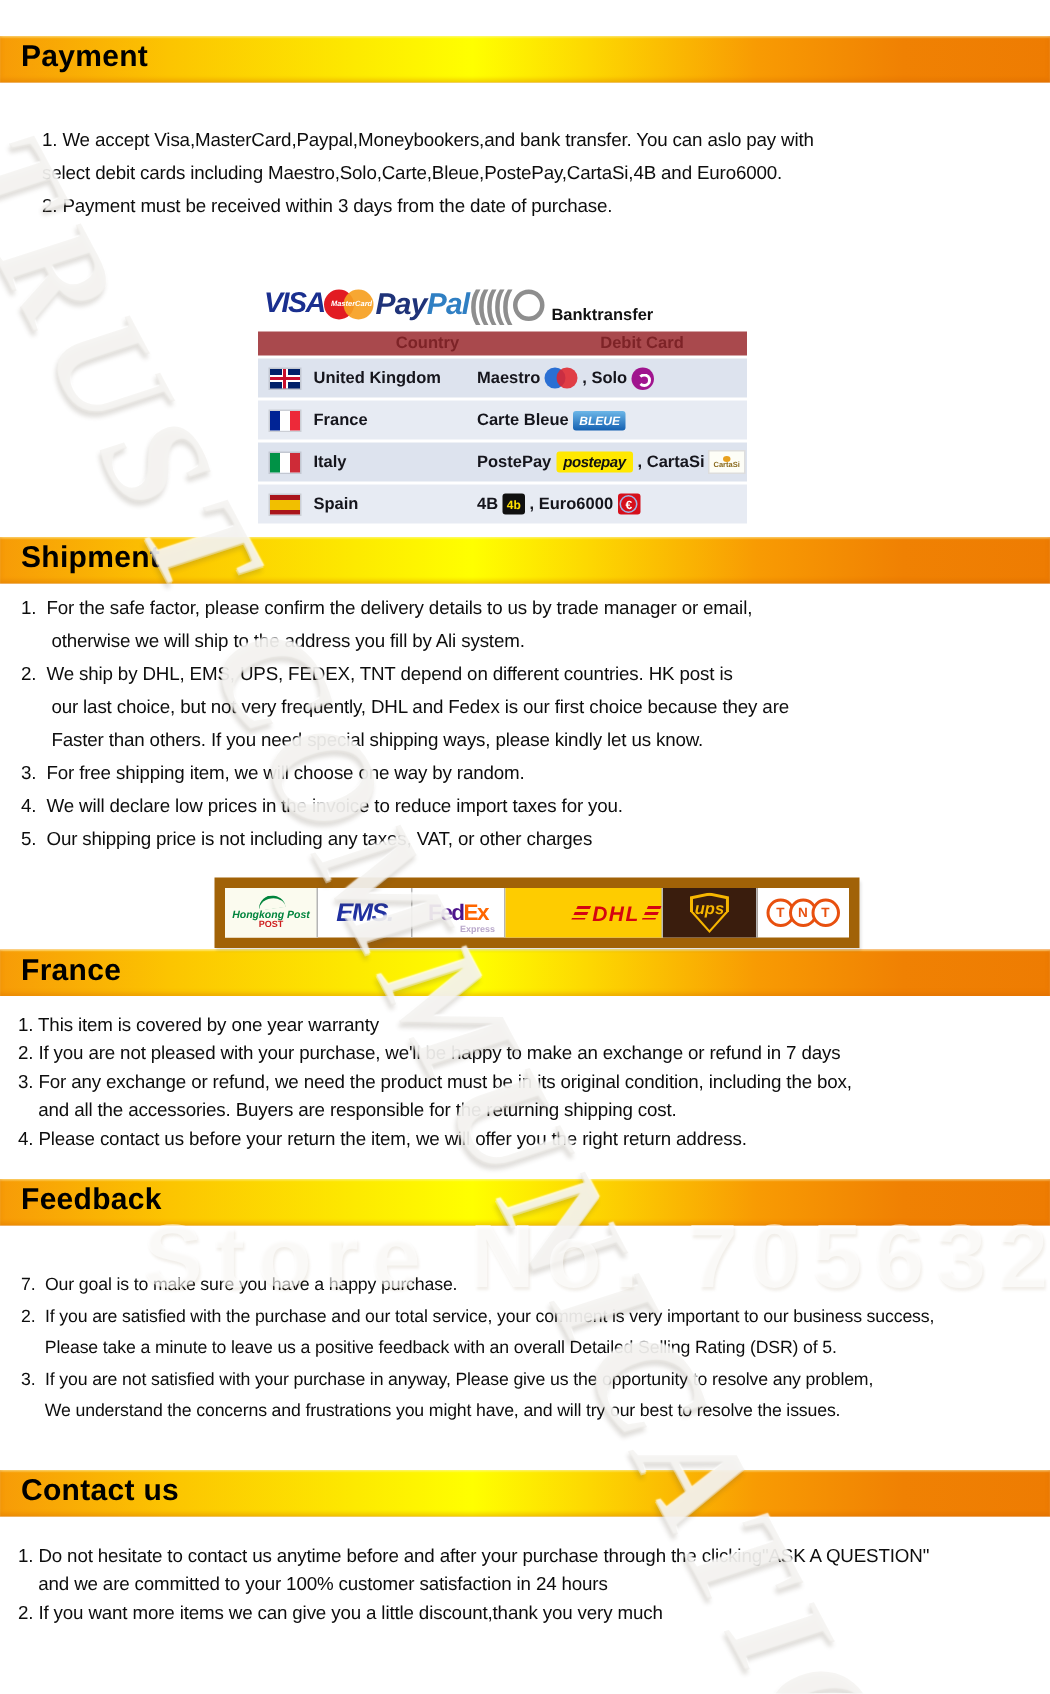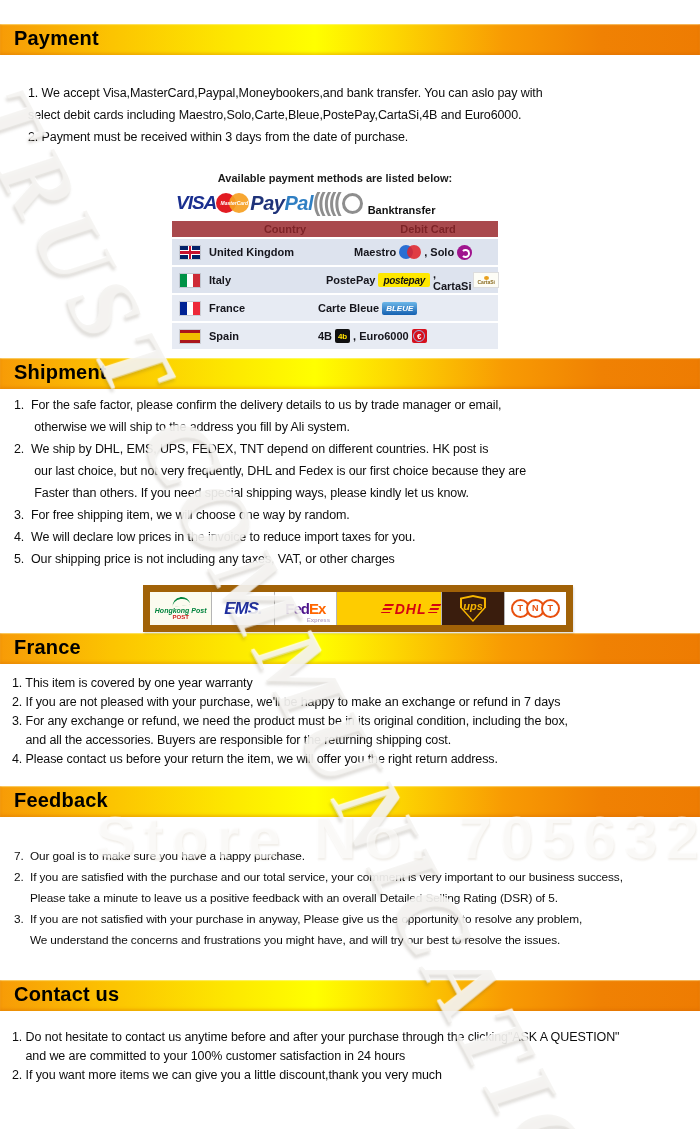--- a/index.html
+++ b/index.html
@@ -41,21 +41,21 @@
   .bt-arcs{font-size:22px;color:#8e8e8e;letter-spacing:-2px;font-weight:bold;transform:scaleY(1.15);}
   .bt-circle{display:inline-block;width:15px;height:15px;border:3px solid #8e8e8e;border-radius:50%;margin-left:2px;}
   .bt-label{font-size:11px;font-weight:bold;color:#111;margin-left:5px;margin-top:14px;}
 
   
   .ptable{position:absolute;top:221px;left:172px;width:326px;z-index:3;}
   .thead{display:flex;background:#a9494d;height:16px;line-height:16px;font-size:11px;font-weight:bold;color:#7d2327;}
   .thead .hc1{width:146px;text-align:center;margin-left:40px;}
   .thead .hc2{flex:1;text-align:center;}
   .trow{display:flex;height:26px;margin-top:2px;align-items:center;font-size:11px;font-weight:bold;color:#15151c;}
-  .row-a{background:#dde3ee;gap:36px;} .row-b{background:#e7ebf3;}
+  .row-a{background:#dde3ee;} .row-b{background:#e7ebf3;}
   .cell-country{width:146px;display:flex;align-items:center;padding-left:8px;box-sizing:border-box;gap:9px;}
   .cell-debit{flex:1;display:flex;align-items:center;gap:3px;}
   .flag{display:inline-block;width:20px;height:13px;position:relative;box-shadow:0 0 0 1px rgba(0,0,0,.12);flex:none;}
   .flag-uk{background:#012169;}
   .flag-uk::before{content:"";position:absolute;inset:0;
     background:linear-gradient(to right,transparent 40%,#fff 40%,#fff 60%,transparent 60%),
                linear-gradient(to bottom,transparent 32%,#fff 32%,#fff 68%,transparent 68%);}
   .flag-uk::after{content:"";position:absolute;inset:0;
     background:linear-gradient(to right,transparent 45%,#c8102e 45%,#c8102e 55%,transparent 55%),
                linear-gradient(to bottom,transparent 42%,#c8102e 42%,#c8102e 58%,transparent 58%);}
@@ -119,21 +119,20 @@
 
   <div class="bar" style="top:24px;">
     <span class="title">Payment</span>
   </div>
   <div class="tblock sec-payment-lines">
       <div class="tline">1. We accept Visa,MasterCard,Paypal,Moneybookers,and bank transfer. You can aslo pay with</div>
       <div class="tline">select debit cards including Maestro,Solo,Carte,Bleue,PostePay,CartaSi,4B and Euro6000.</div>
       <div class="tline">2. Payment must be received within 3 days from the date of purchase.</div>
     </div>
 
-  <div class="methods-caption">Available payment methods are listed below:</div>
 
   <div class="brand-row">
     <span class="visa-logo">VISA</span>
     <span class="mc-logo">
       <i class="mc-c1"></i>
         <i class="mc-c2"></i>
       <span class="mc-text">MasterCard</span>
     </span>
     <span class="pp-logo"><span class="pp-pay">Pay</span><span class="pp-pal">Pal</span></span>
     <span class="bt-wrap">
@@ -156,43 +155,43 @@
       <div class="cell-debit">
         <span>Maestro</span>
         <span class="badge badge-maestro">
             <i class="ma1"></i>
             <i class="ma2"></i>
           </span>
         <span>, Solo</span>
         <span class="badge badge-solo"></span>
       </div>
     </div>
+    <div class="trow row-b">
+      <div class="cell-country">
+        <span class="flag flag-fr"></span>
+        <span>France</span>
+      </div>
+      <div class="cell-debit">
+        <span>Carte Bleue</span>
+        <span class="badge badge-bleue">BLEUE</span>
+      </div>
+    </div>
     <div class="trow row-a">
       <div class="cell-country">
         <span class="flag flag-it"></span>
         <span>Italy</span>
       </div>
       <div class="cell-debit">
         <span>PostePay</span>
         <span class="badge badge-postepay">postepay</span>
         <span>, CartaSi</span>
         <span class="badge badge-cartasi">
           <span class="dot"></span>
           <span class="txt">CartaSi</span>
         </span>
-      </div>
-    </div>
-    <div class="trow row-b">
-      <div class="cell-country">
-        <span class="flag flag-fr"></span>
-        <span>France</span>
-      </div>
-      <div class="cell-debit">
-        <span>Carte Bleue</span>
-        <span class="badge badge-bleue">BLEUE</span>
       </div>
     </div>
     <div class="trow row-b">
       <div class="cell-country">
         <span class="flag flag-es"></span>
         <span>Spain</span>
       </div>
       <div class="cell-debit">
         <span>4B</span>
         <span class="badge badge-4b">4b</span>

